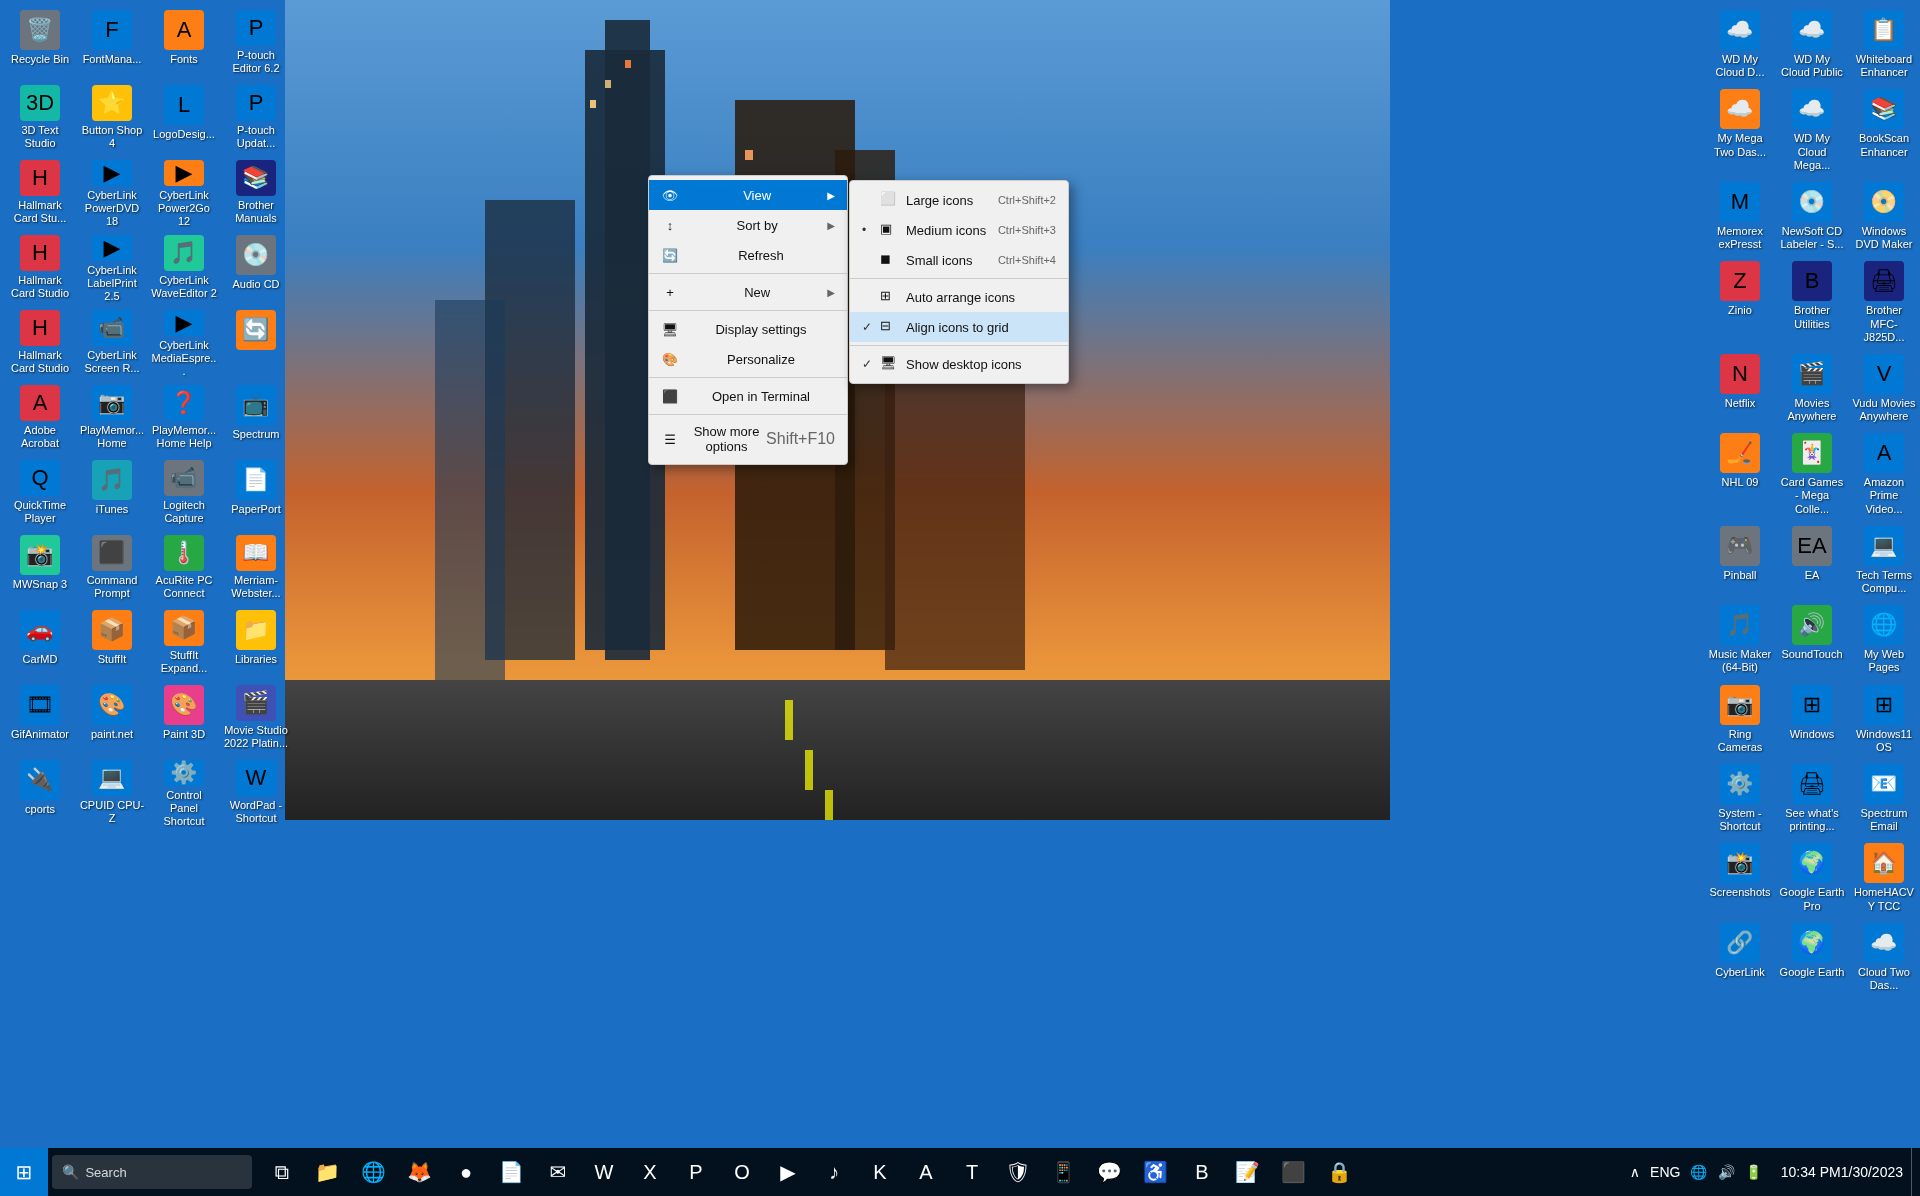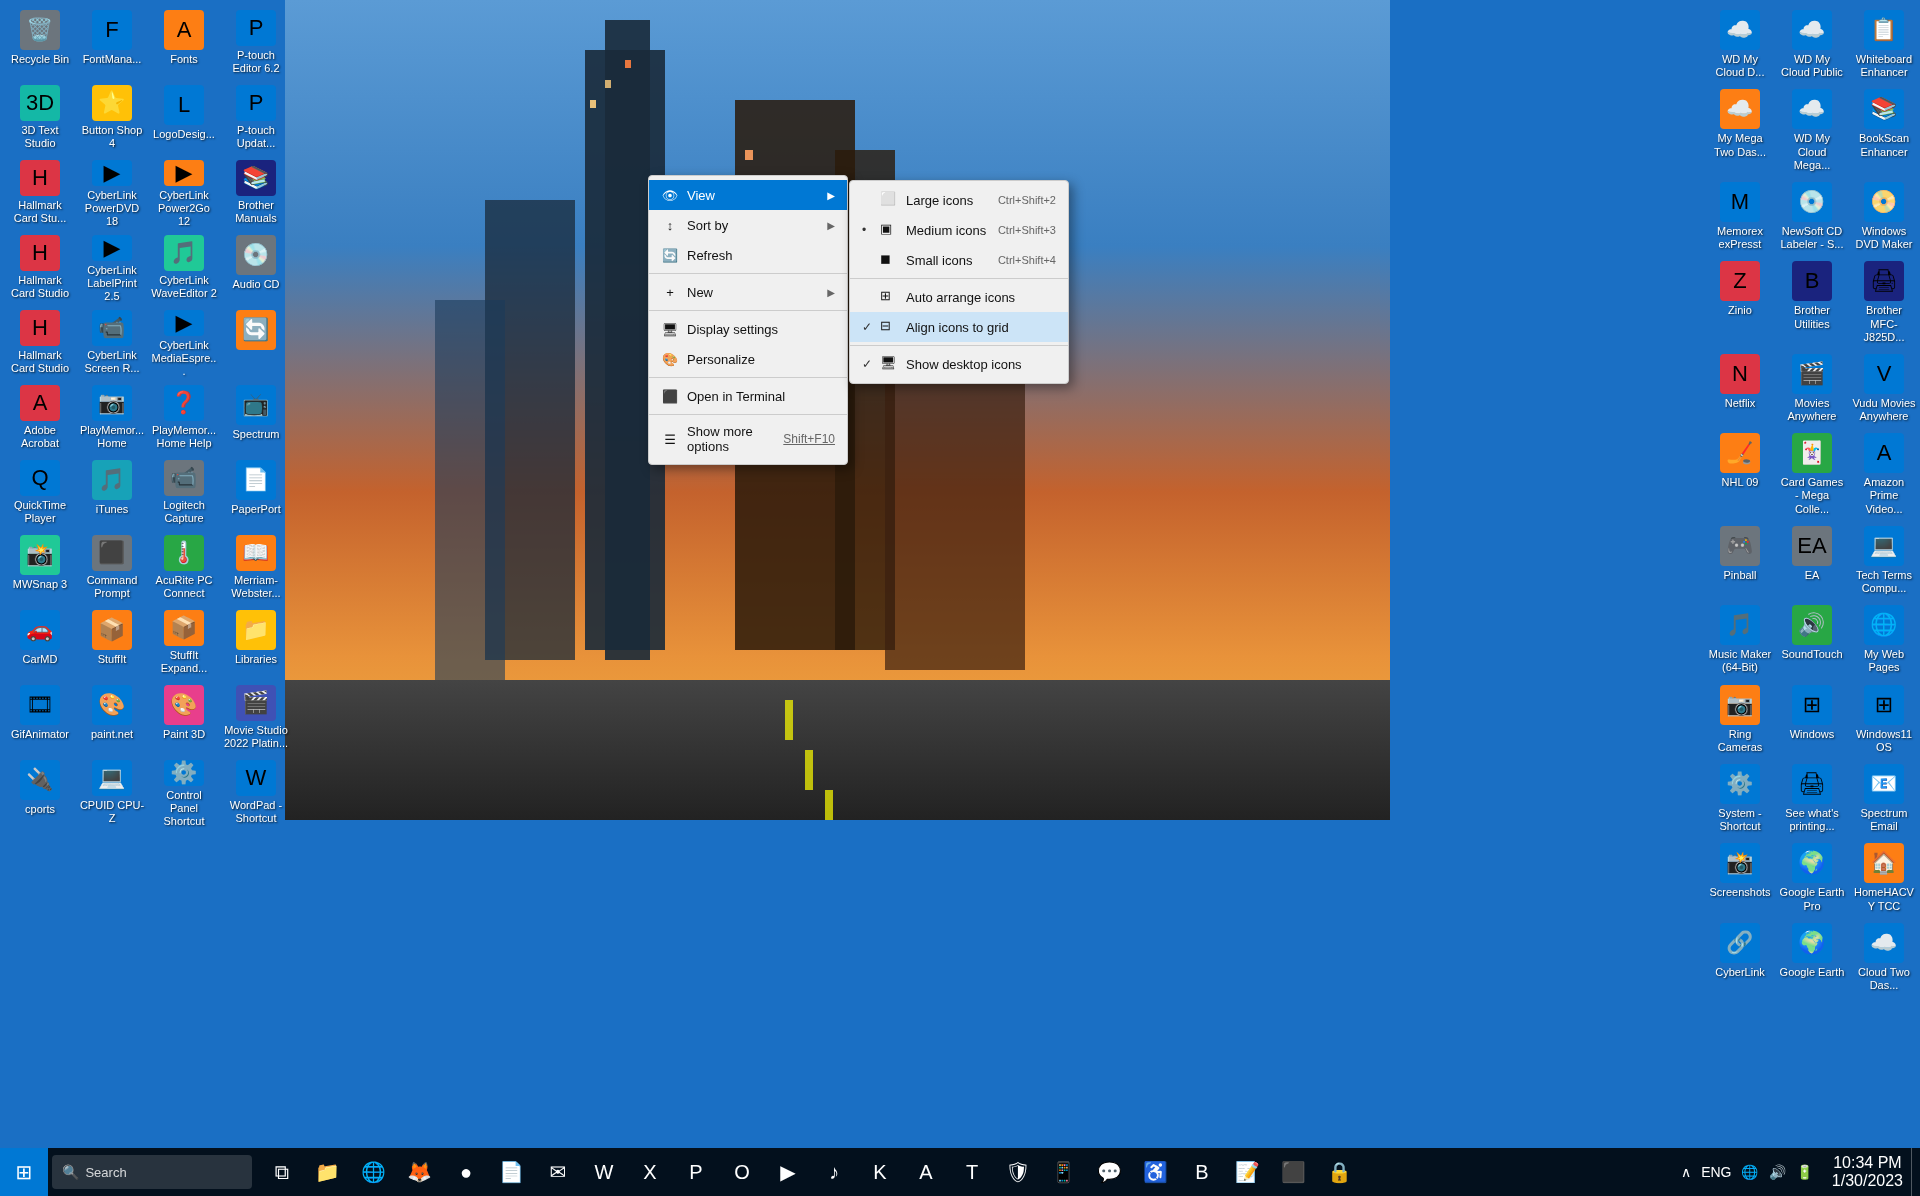--- a/index.html
+++ b/index.html
@@ -135,20 +135,21 @@
       height: 18px;
       margin-right: 8px;
       display: flex;
       align-items: center;
       justify-content: center;
       font-size: 13px;
     }
 
     .context-menu-item .menu-label {
       flex: 1;
+      text-align: center;
     }
 
     .context-menu-item .menu-arrow {
       font-size: 10px;
       color: #666;
     }
 
     
     .submenu {
       position: absolute;
@@ -268,24 +269,23 @@
     }
 
     .tray-icon {
       font-size: 14px;
       cursor: pointer;
       padding: 2px;
     }
 
     .taskbar-clock {
       display: flex;
-      flex-direction: column;
       align-items: center;
       color: white;
-      font-size: 16px;
+      font-size: 14px;
       padding: 0 8px;
       cursor: pointer;
     }
 
     
     .ic-blue { background: #0078d4; }
     .ic-yellow { background: #ffc107; }
     .ic-green { background: #28a745; }
     .ic-red { background: #dc3545; }
     .ic-orange { background: #fd7e14; }
@@ -753,21 +753,21 @@
       <div class="context-menu-item">
         <span class="menu-icon">⬛</span>
         <span class="menu-label">Open in Terminal</span>
       </div>
 
       <div style="height:1px;background:#ccc;margin:3px 0;"></div>
 
       <div class="context-menu-item">
         <span class="menu-icon">☰</span>
         <span class="menu-label">Show more options</span>
-        <span style="margin-left:auto;color:#666;font-size:12px;text-decoration:underline;">Shift+F10</span>
+        <span style="margin-left:auto;color:#666;font-size:16px;">Shift+F10</span>
       </div>
     </div>
   </div>
 
   <div class="taskbar">
     <div class="taskbar-start">⊞</div>
     <div class="taskbar-search">
       <span class="taskbar-search-icon">🔍</span>
       <span>Search</span>
     </div>

